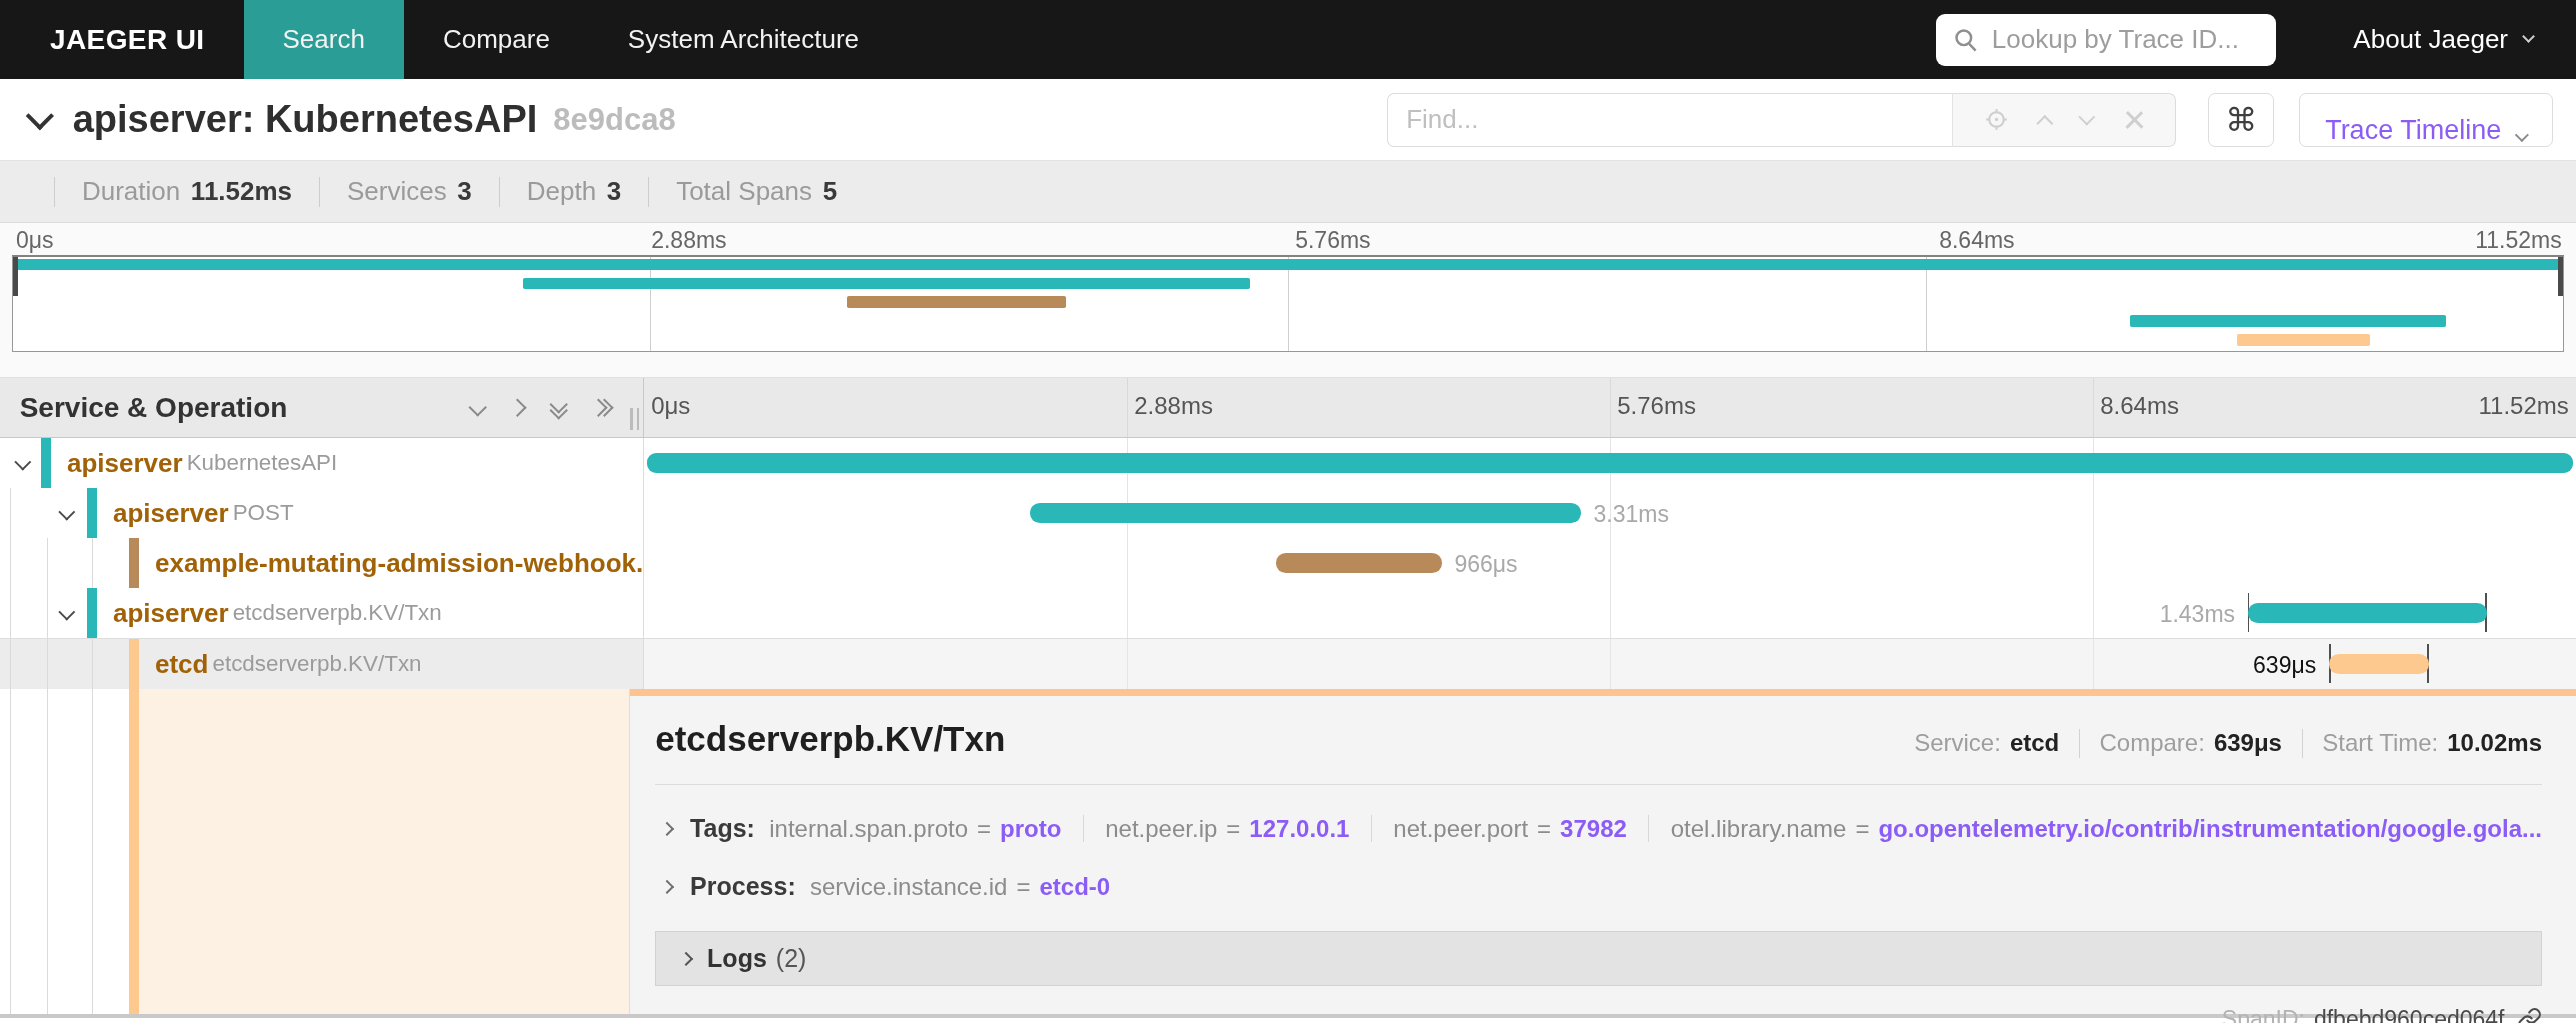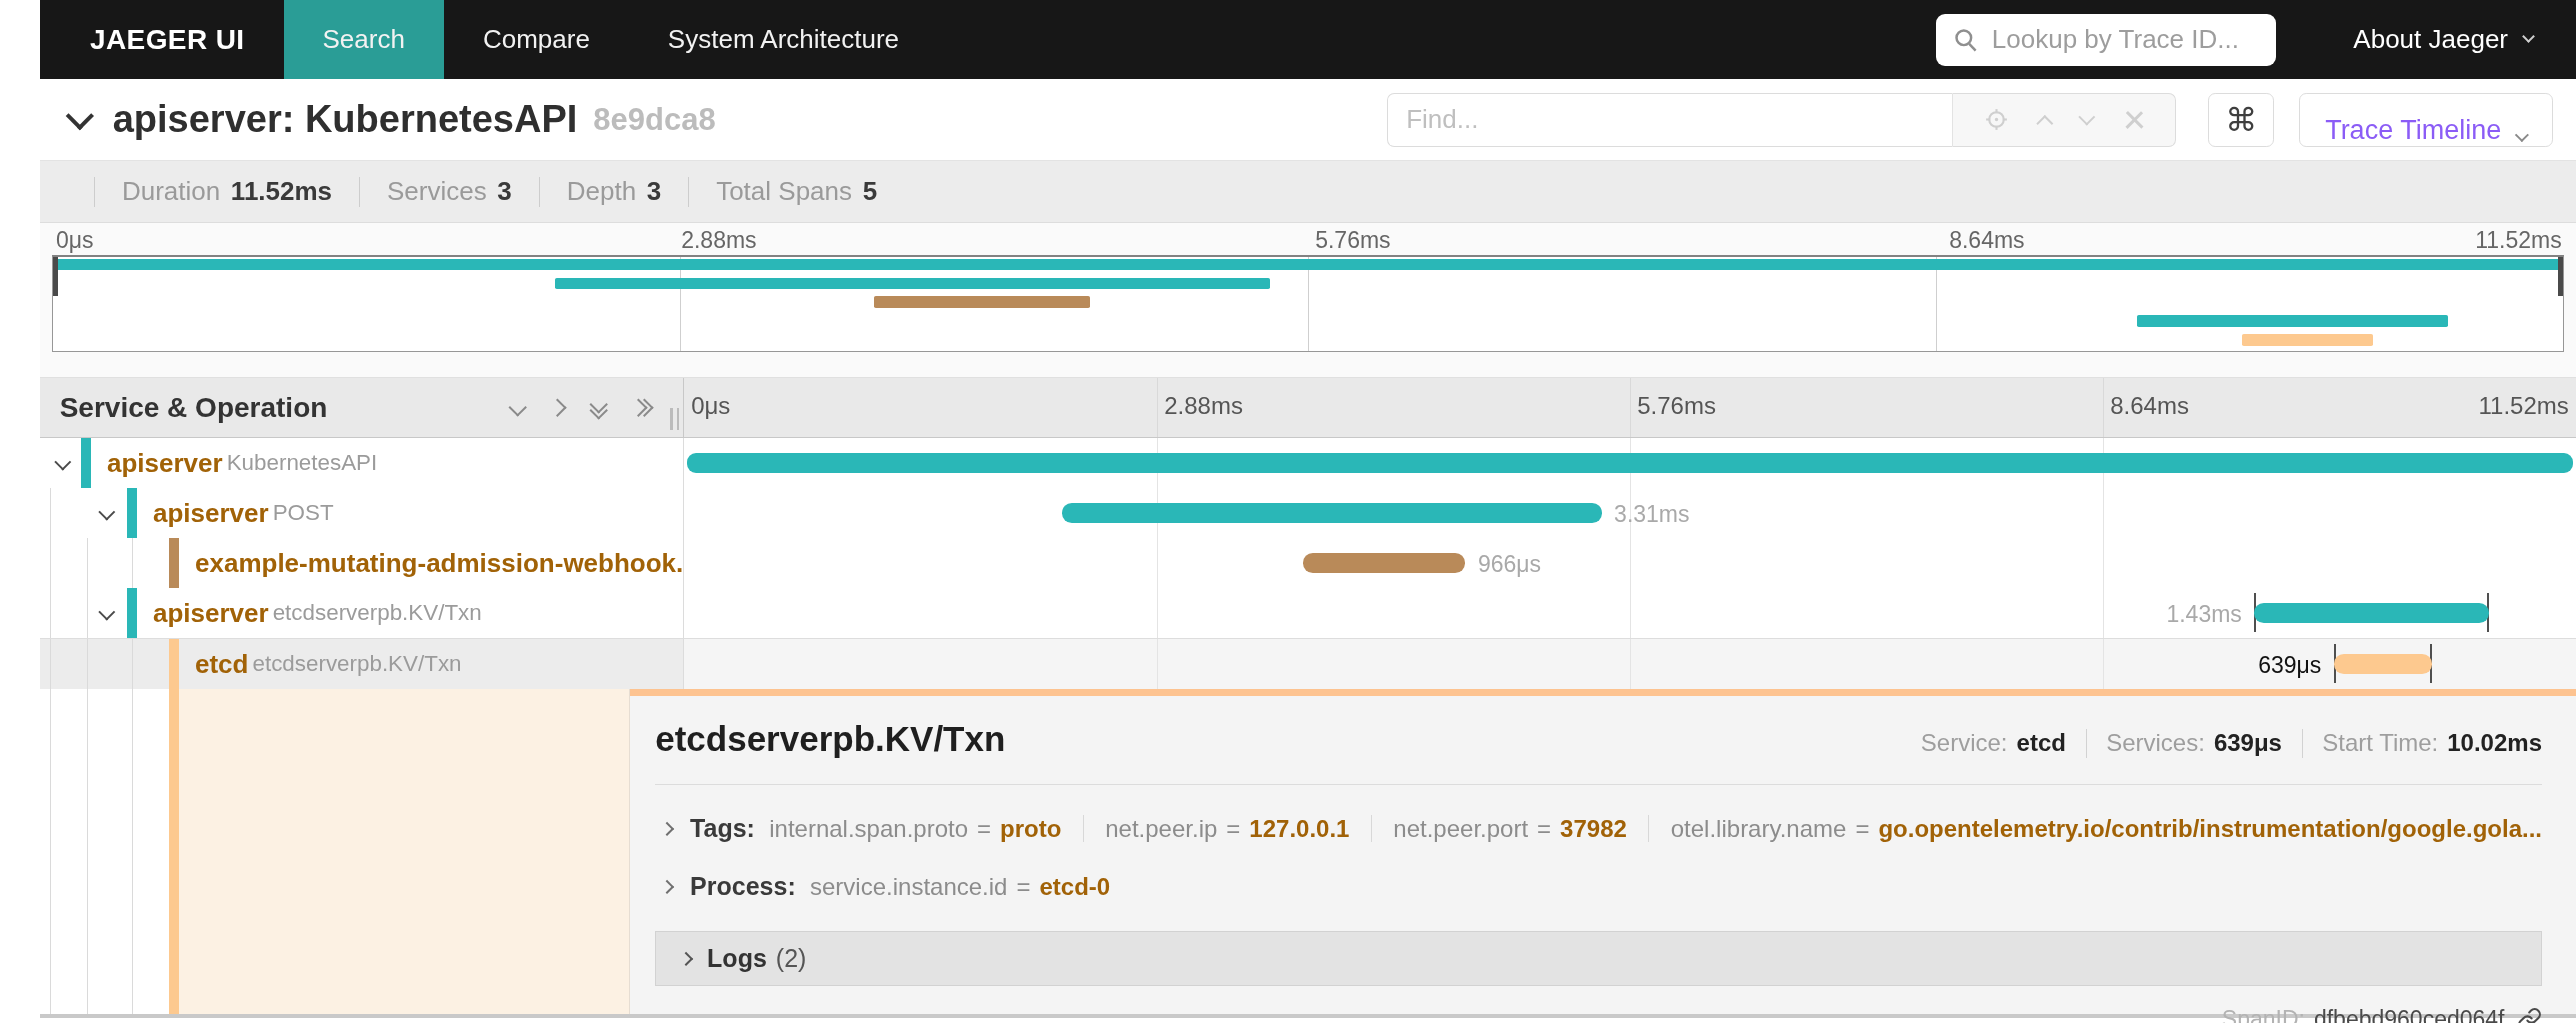--- a/index.html
+++ b/index.html
@@ -1,17 +1,17 @@
 <!DOCTYPE html>
 <html style="font-size:14.3px"><head>
 <meta charset="utf-8">
 <style>
   * { margin:0; padding:0; box-sizing:border-box; }
   html,body { width:2576px; height:1023px; background:#fff; font-family:"Liberation Sans","DejaVu Sans",sans-serif; }
-  #page { position:relative; width:2576px; height:1023px; overflow:hidden; background:#fff;padding-left:40px; }
+  #page { position:relative; width:2576px; height:1023px; overflow:hidden; background:#fff; }
 
   
   .navbar { height:79px; background:#171717; display:flex; align-items:stretch; }
   .brand { display:flex; align-items:center; padding:0 39px 0 50px; color:#fff; font-size:28px; font-weight:600; letter-spacing:0.4px; }
   .nav-tab { display:flex; align-items:center; padding:0 39px; color:#f2f2f2; font-size:26px; cursor:pointer; }
   .nav-tab.active { background:#2a9d96; }
   .nav-right { margin-left:auto; display:flex; align-items:center; }
   .lookup { width:340px; height:52px; background:#fff; border-radius:9px; display:flex; align-items:center; padding:0 16px; margin-right:77px; }
   .lookup-ph { color:#9d9d9d; font-size:26px; margin-left:12.5px; white-space:nowrap; overflow:hidden; }
   .about { display:flex; align-items:center; color:#fff; font-size:26px; margin-right:43px; cursor:pointer; }
@@ -111,21 +111,21 @@
   .d-meta .lab { color:#9e9e9e; }
   .d-meta .val { color:#222; font-weight:bold; margin-left:9px; }
   .d-sep { width:0.9px; height:29px; background:#d2d2d2; margin:0 19.7px; }
   .d-divider { border-top:0.9px solid #dcdcdc; margin-top:25px; }
   .kv-line { display:flex; align-items:center; margin-top:29px; font-size:24px; white-space:nowrap; overflow:hidden; }
   .kv-line .chev { width:9.8px; height:9.8px; border-width:0 2.2px 2.2px 0; border-color:#707070; margin:0 5.4px 0 7.2px; }
   .kv-title { font-weight:bold; color:#3a3a3a; font-size:25px; margin:0 14.3px 0 12.5px; }
   .kv-item { display:flex; align-items:center; }
   .kv-k { color:#8c8c8c; }
   .kv-eq { color:#8c8c8c; margin:0 9px; }
-  .kv-v { color:#a16207; font-weight:bold; }
+  .kv-v { color:#8b5cf6; font-weight:bold; }
   .kv-sep { width:0.9px; height:27px; background:#d8d8d8; margin:0 21.5px; }
   .logs-box { margin-top:30px; height:55px; background:#e3e3e3; border:0.9px solid #d2d2d2; display:flex; align-items:center; padding-left:19.7px; font-size:25px; }
   .logs-box .chev { width:9.8px; height:9.8px; border-width:0 2.2px 2.2px 0; border-color:#555; margin-right:16px; margin-left:5.4px; }
   .logs-label { font-weight:bold; color:#333; }
   .logs-count { color:#555; margin-left:9px; }
   .d-footer { margin-top:19.7px; display:flex; justify-content:flex-end; align-items:center; font-size:23px; }
   .spanid-label { color:#b3b3b3; }
   .spanid-value { color:#4a4a4a; margin-left:9px; }
   .link-icon { margin-left:12.5px; display:flex; }
 </style>
@@ -365,21 +365,21 @@
       <span class="peach-bar"></span>
       <span class="peach-fill"></span>
     </div>
     <div class="detail-main">
       <div class="d-header">
         <span class="d-title">etcdserverpb.KV/Txn</span>
         <div class="d-meta">
           <span class="lab">Service:</span>
             <span class="val">etcd</span>
           <span class="d-sep"></span>
-          <span class="lab">Services:</span>
+          <span class="lab">Compare:</span>
             <span class="val">639μs</span>
           <span class="d-sep"></span>
           <span class="lab">Start Time:</span>
             <span class="val">10.02ms</span>
         </div>
       </div>
       <div class="d-divider"></div>
 
       <div class="kv-line">
         <span class="chev right"></span>

